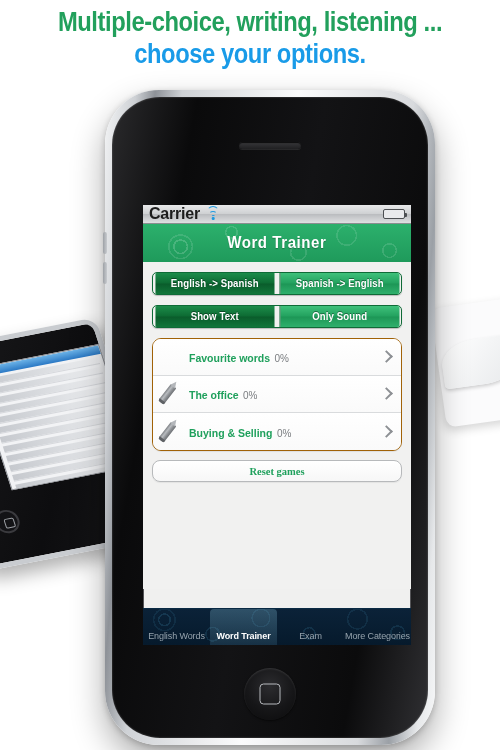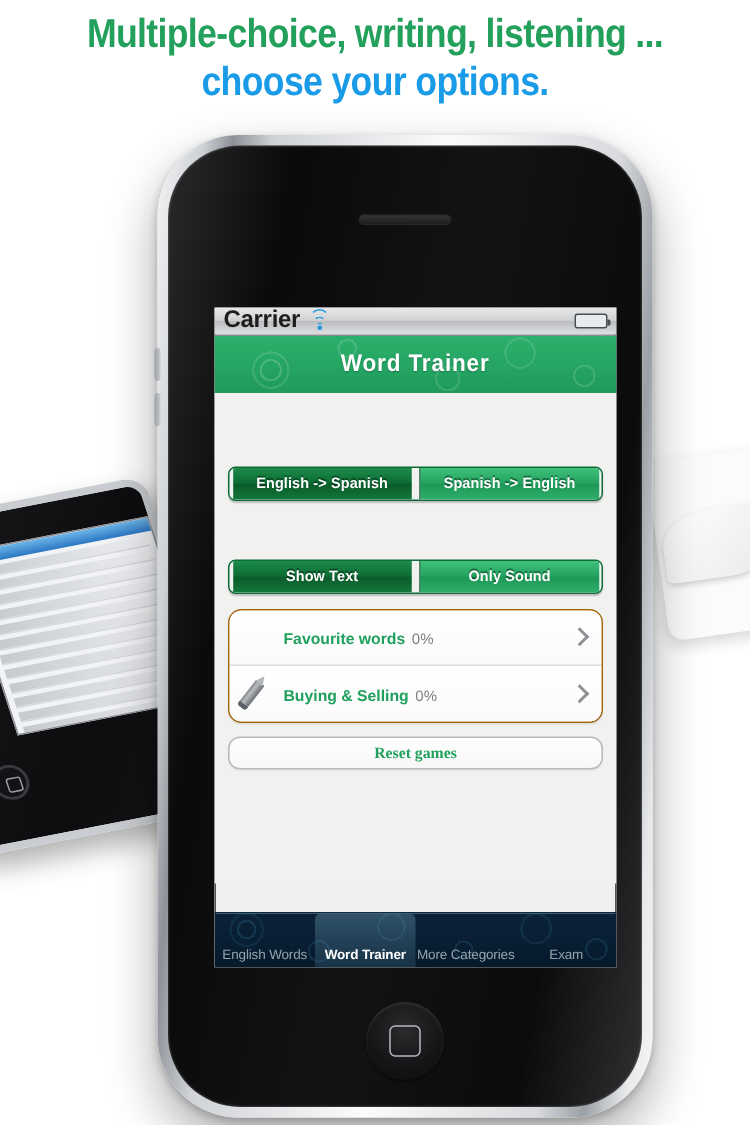--- a/index.html
+++ b/index.html
@@ -187,21 +187,20 @@
     height:327px; background:#f1f1f0; padding:10px 9px 0 9px;
     position:relative;
   }
 
   
   .seg {
     display:flex; height:23px; margin-bottom:10px;
     border-radius:5px; overflow:hidden;
     border:1px solid #0f6b37;
     box-shadow:0 1px 1px rgba(0,0,0,.22);
-    margin-top:39px;
   }
   .seg .s {
     flex:1; display:flex; align-items:center; justify-content:center;
     font-size:10px; font-weight:bold; color:#ffffff;
     text-shadow:0 -1px 0 rgba(0,0,0,.40);
     letter-spacing:0.1px; transform:scaleX(0.96);
     cursor:pointer;
   }
   .seg .s.on {
     background:linear-gradient(#1c8c4a 0%,#0d6b33 48%,#0a5c2b 52%,#12763a 100%);
@@ -373,20 +372,30 @@
           <div class="seg">
             <div class="s on">Show Text</div>
             <div class="s off">Only Sound</div>
           </div>
 
           <div class="list">
             <div class="row">
               <span class="ico"></span>
               <span class="txt">
                 <span class="name">Favourite words</span>
+                <span class="pct">0%</span>
+              </span>
+              <span class="chev"></span>
+            </div>
+            <div class="row">
+              <span class="ico">
+                  <span class="pencil"></span>
+                </span>
+              <span class="txt">
+                <span class="name">The office</span>
                 <span class="pct">0%</span>
               </span>
               <span class="chev"></span>
             </div>
             <div class="row">
               <span class="ico">
                   <span class="pencil"></span>
                 </span>
               <span class="txt">
                 <span class="name">Buying &amp; Selling</span>
@@ -396,22 +405,22 @@
             </div>
           </div>
 
           <div class="reset">Reset games</div>
         </div>
 
         <div class="tabbar">
           <div class="rings"></div>
           <div class="tab">English Words</div>
           <div class="tab active">Word Trainer</div>
+          <div class="tab">Exam</div>
           <div class="tab">More Categories</div>
-          <div class="tab">Exam</div>
         </div>
 
       </div>
 
       <div class="home-btn"></div>
     </div>
   </div>
 
 </div>
 

